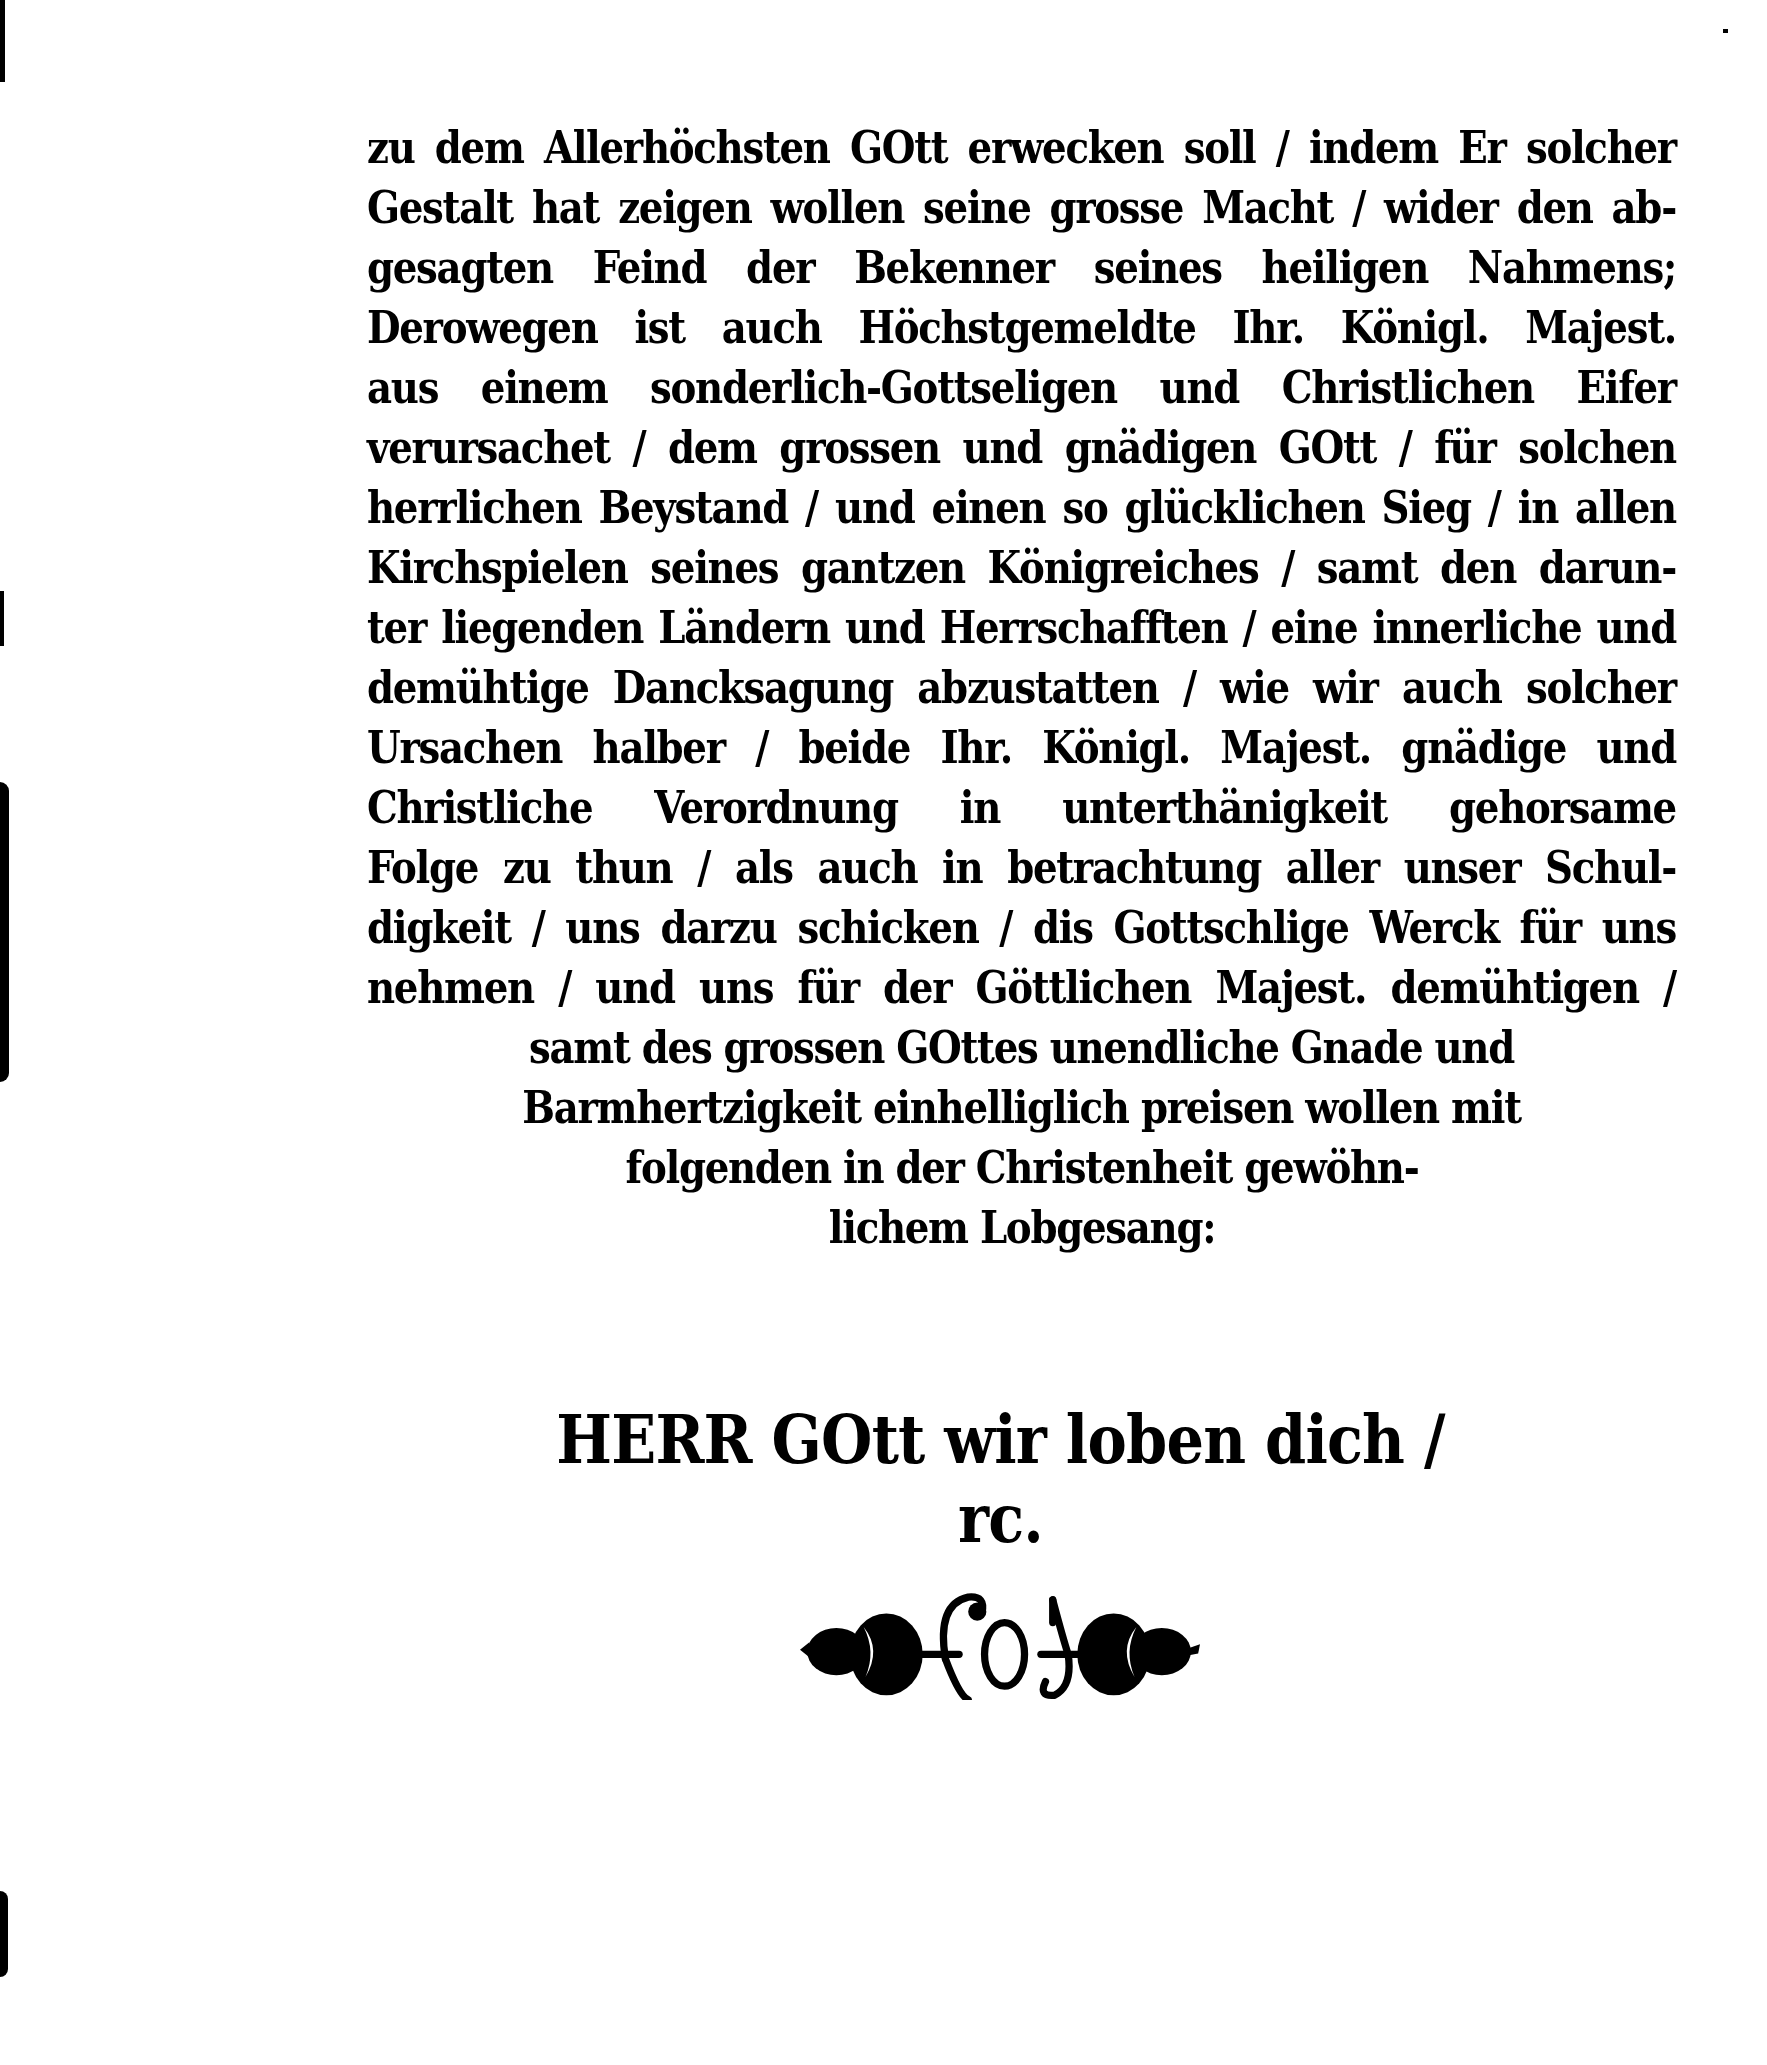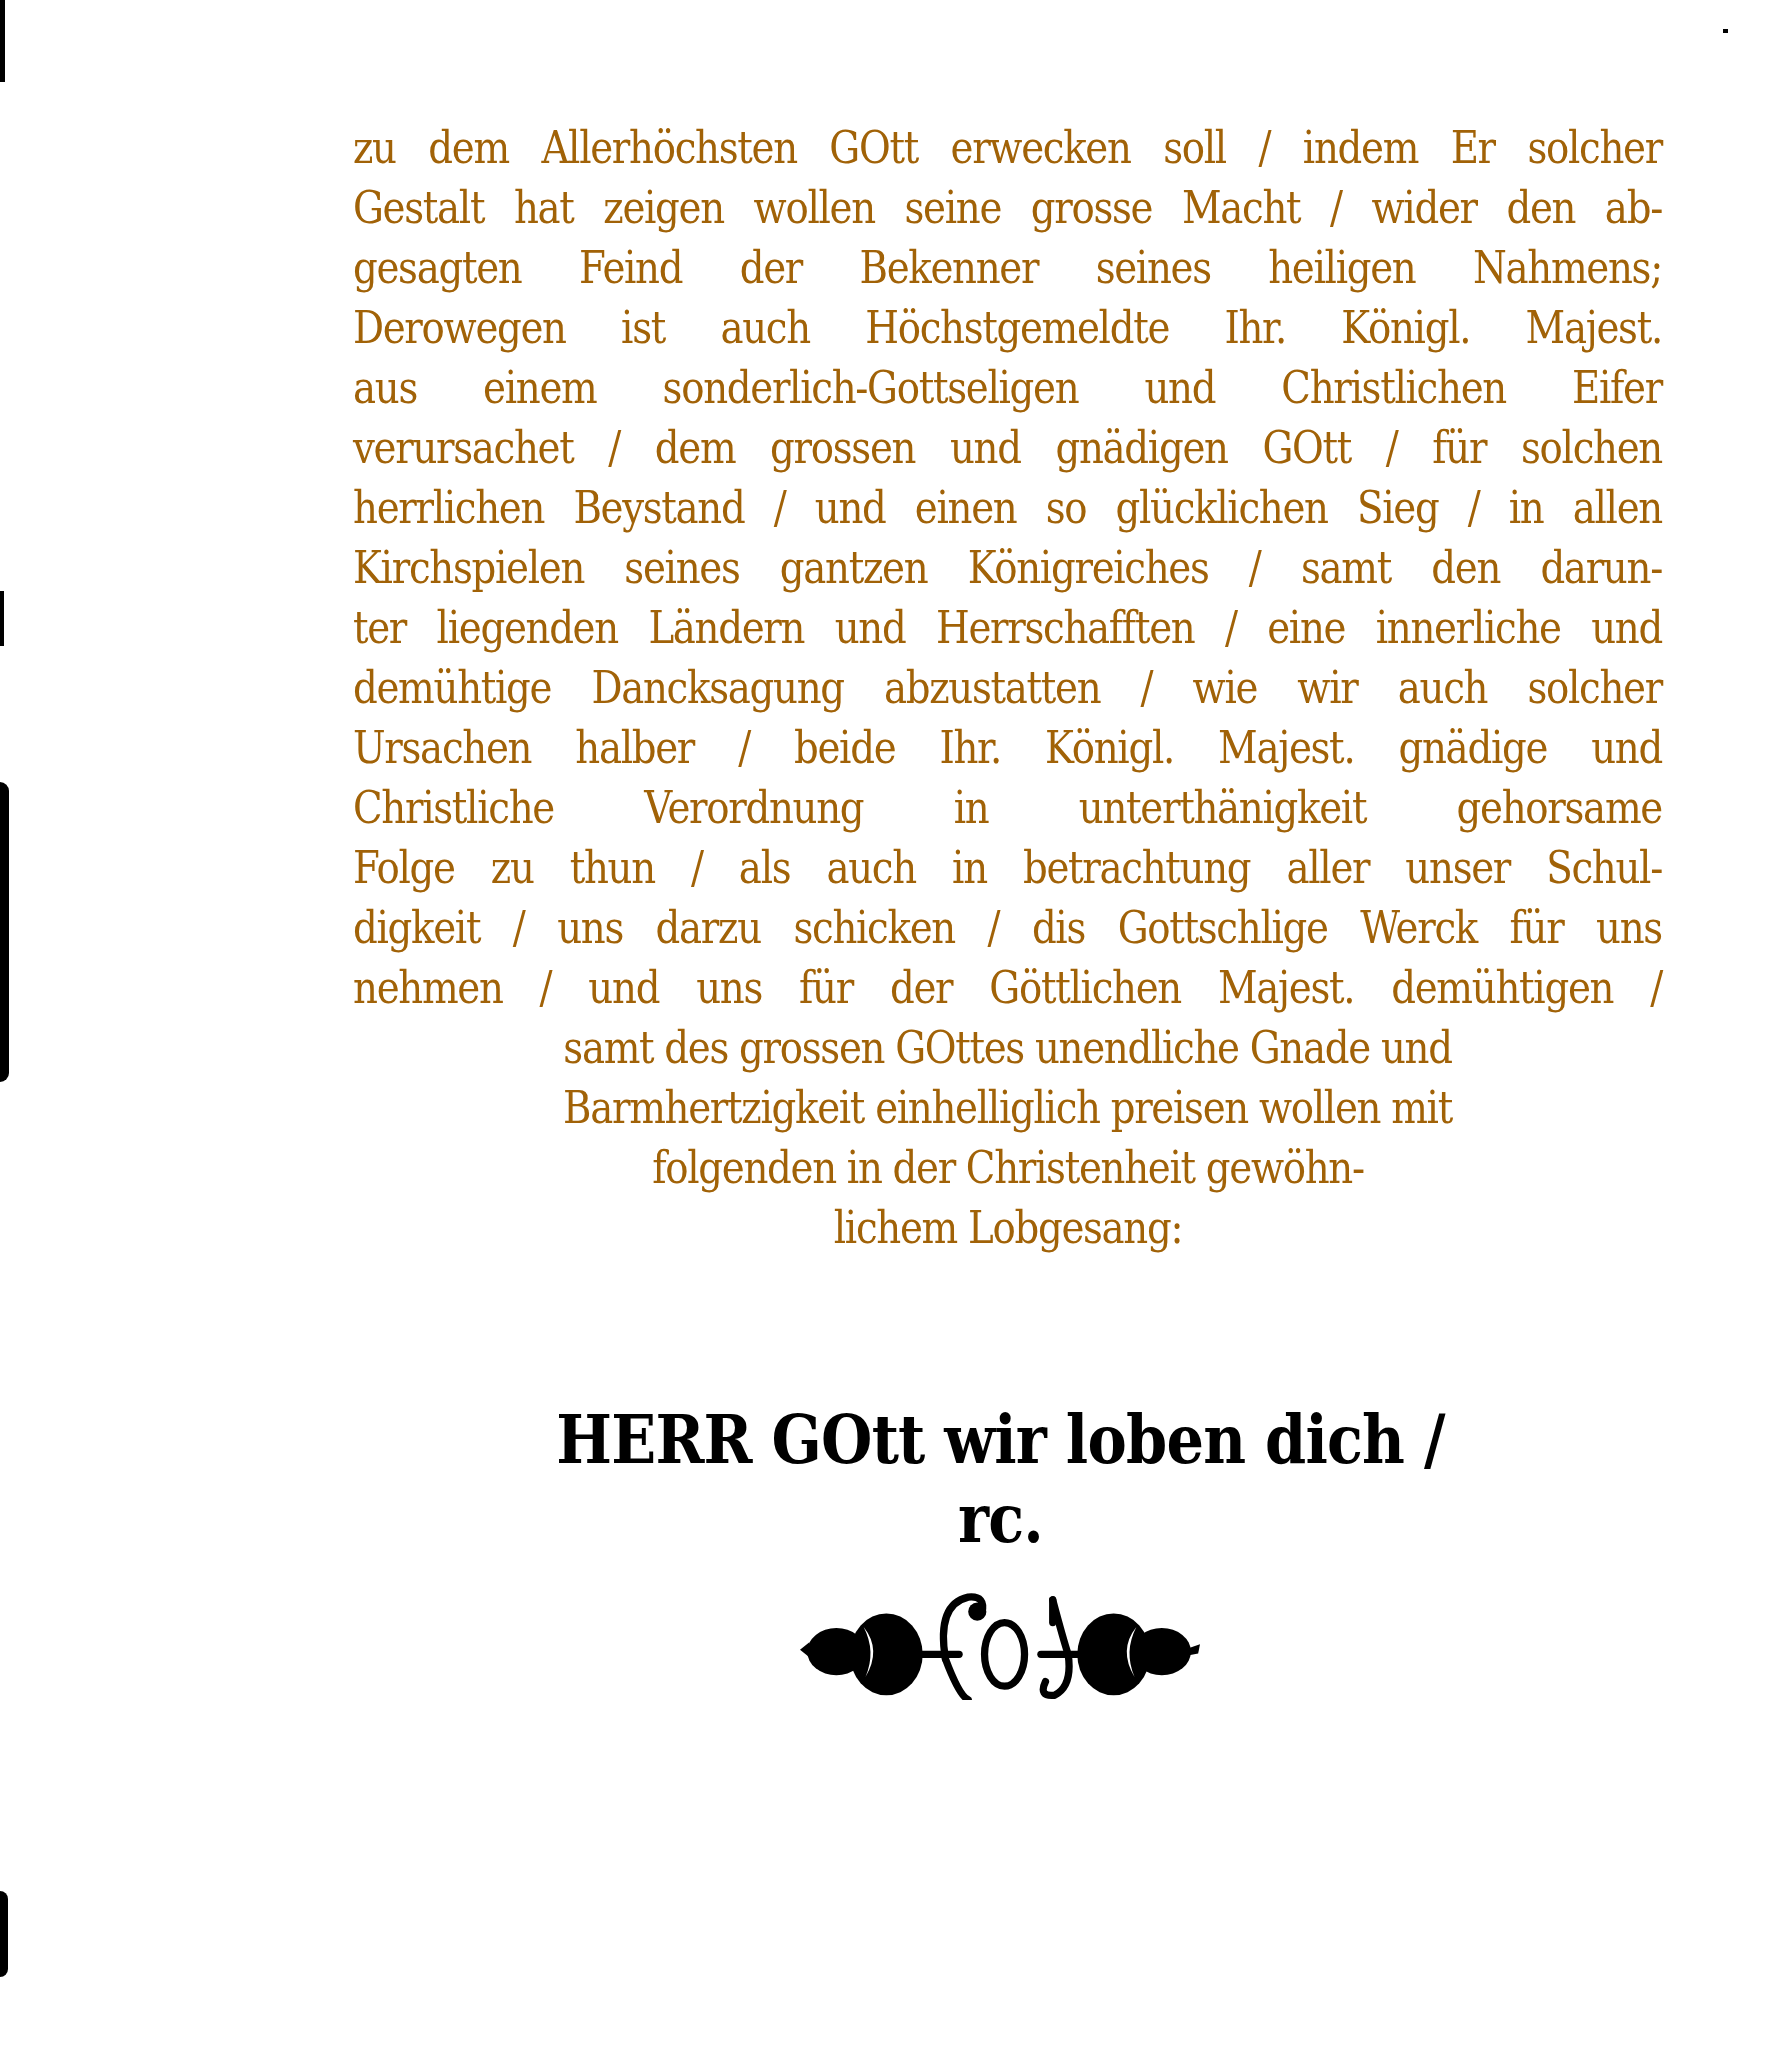--- a/index.html
+++ b/index.html
@@ -1,22 +1,22 @@
 <!DOCTYPE html>
 <html style="font-size:14.5px"><head>
 <meta charset="utf-8">
 <style>
   html, body { margin: 0; padding: 0; background: #ffffff; }
   body { width: 1767px; height: 2066px; position: relative; overflow: hidden; }
   .page { position: absolute; left: 0; top: 0; width: 1767px; height: 2066px; background: #ffffff; }
   .edge { position: absolute; background: #000; }
   .speck { position: absolute; background: #000; }
   .body-text {
-    position: absolute; left: 353px; top: 118px; width: 1309px;
-    font-family: "DejaVu Serif", serif; font-weight: normal; color: #a16207;
+    position: absolute; left: 367px; top: 118px; width: 1309px;
+    font-family: "DejaVu Serif", serif; font-weight: bold; color: #000000;
   }
   .line {
     height: 60px; line-height: 60px; font-size: 45px; white-space: nowrap;
     text-align: justify; text-align-last: justify; letter-spacing: -1.5px;
     transform: scaleX(0.86); transform-origin: left center; width: 1522px;
   }
   .line.c { text-align: center; text-align-last: center; transform-origin: center center; margin-left: -106px; }
   .title {
     position: absolute; left: 455px; top: 1400px; width: 1091px; text-align: center;
     font-family: "DejaVu Serif", serif; font-weight: bold; font-size: 67px; color: #000;

